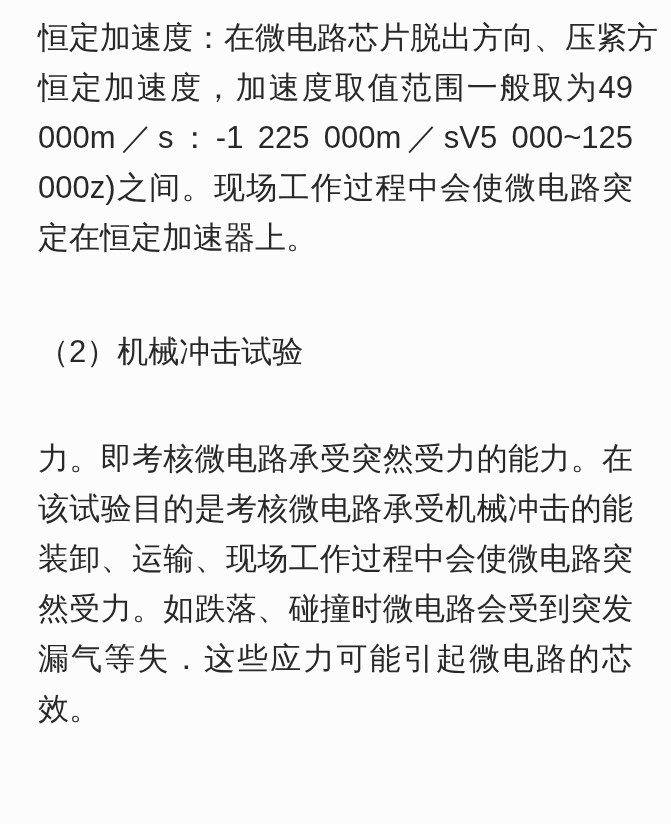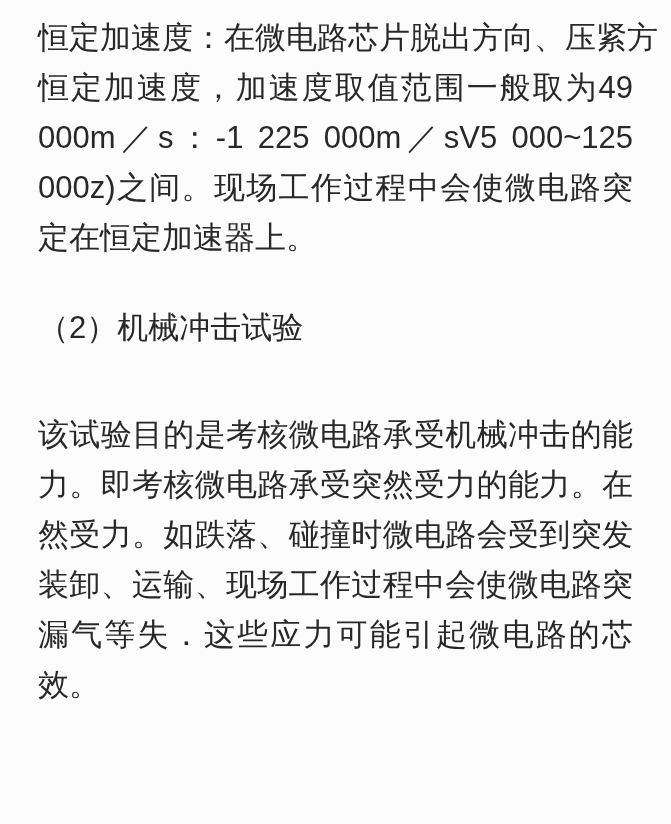--- a/index.html
+++ b/index.html
@@ -25,21 +25,21 @@
     font-size: 31px;
     line-height: 50px;
     white-space: nowrap;
     font-weight: 400;
   }
   .full {
     text-align: justify;
     text-align-last: justify;
   }
   .heading {
-    margin-top: 40px;
+    margin-top: 64px;
   }
   .para2 {
     margin-top: 57px;
   }
 </style>
 </head>
 <body>
 
 <div class="page">
 
@@ -47,21 +47,21 @@
     <div class="line full">恒定加速度：在微电路芯片脱出方向、压紧方</div>
     <div class="line full">恒定加速度，加速度取值范围一般取为49</div>
     <div class="line full">000m／s：-1 225 000m／sV5 000~125</div>
     <div class="line full">000z)之间。现场工作过程中会使微电路突</div>
     <div class="line">定在恒定加速器上。</div>
   </div>
 
   <div class="line heading">（2）机械冲击试验</div>
 
   <div class="para para2">
+    <div class="line full">力。即考核微电路承受突然受力的能力。在</div>
     <div class="line full">该试验目的是考核微电路承受机械冲击的能</div>
-    <div class="line full">力。即考核微电路承受突然受力的能力。在</div>
+    <div class="line full">装卸、运输、现场工作过程中会使微电路突</div>
     <div class="line full">然受力。如跌落、碰撞时微电路会受到突发</div>
-    <div class="line full">装卸、运输、现场工作过程中会使微电路突</div>
     <div class="line full">漏气等失．这些应力可能引起微电路的芯</div>
     <div class="line">效。</div>
   </div>
 
 </div>
 
 </body></html>

